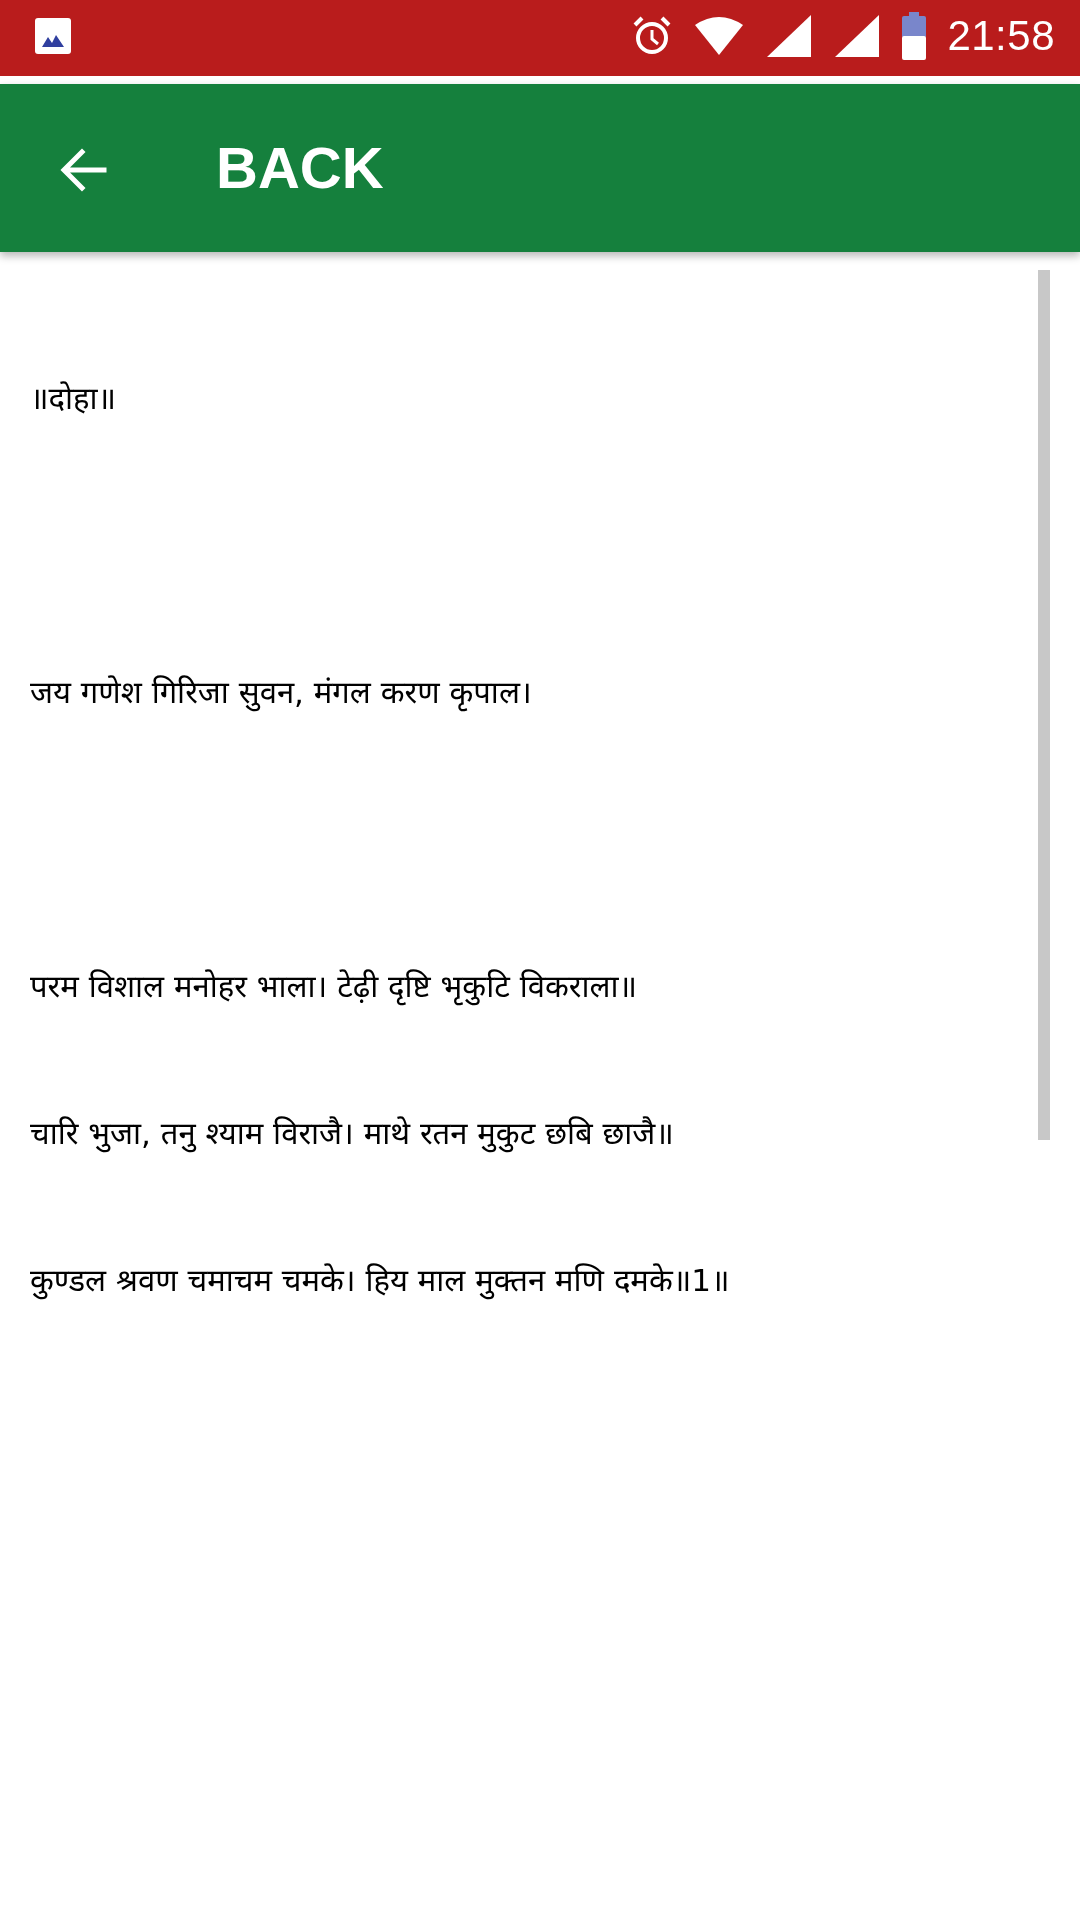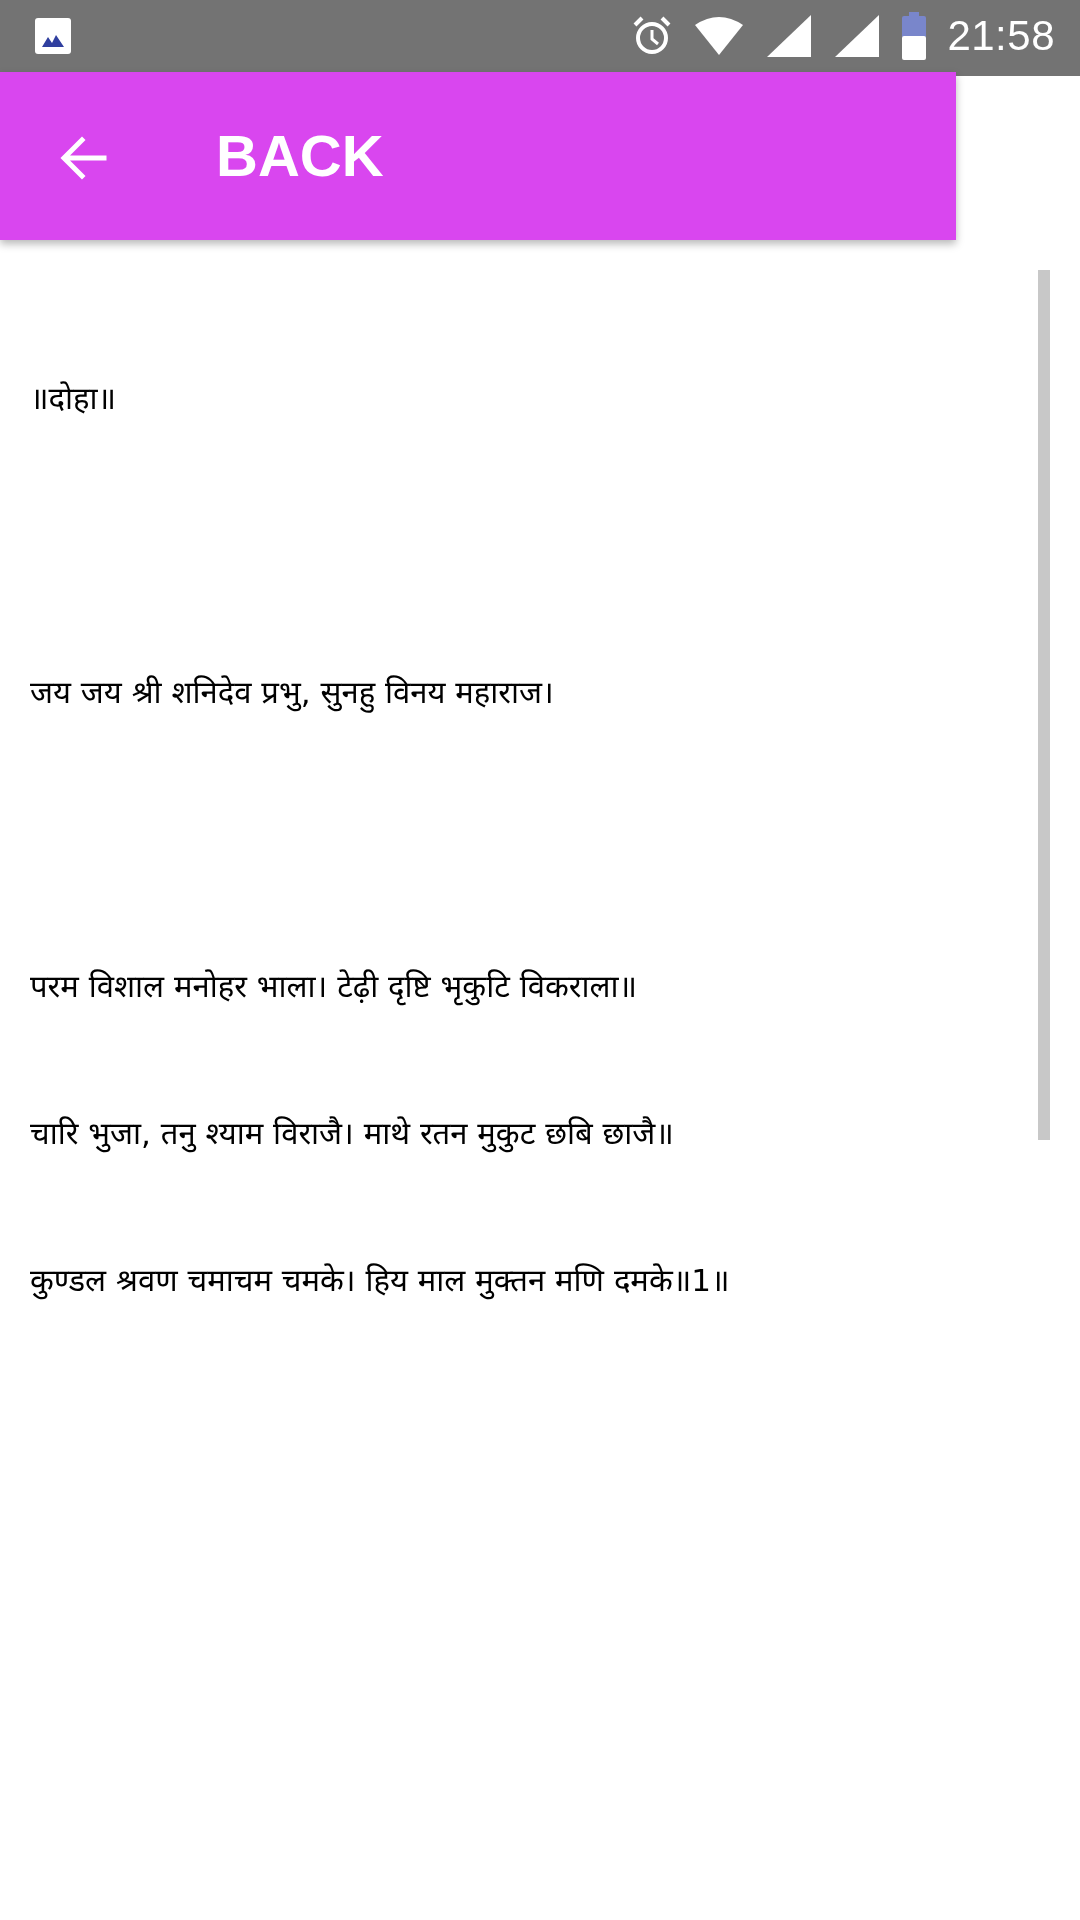--- a/index.html
+++ b/index.html
@@ -3,36 +3,36 @@
 <meta charset="utf-8">
 <style>
   html, body { margin:0; padding:0; }
   body {
     width:1080px; height:1920px; overflow:hidden; position:relative;
     background:#ffffff;
     font-family:"DejaVu Sans", sans-serif;
   }
   .status-bar {
     position:absolute; left:0; top:0; width:1080px; height:76px;
-    background:#737373; color:#fff;
+    background:#b91c1c; color:#fff;
   }
   .status-bar .gallery {
     position:absolute; left:34px; top:17px; width:38px; height:38px;
   }
   .status-bar .right {
     position:absolute; right:0; top:0; height:72px; display:flex; align-items:center;
   }
   .status-bar .sicon { display:inline-block; margin-right:20px; }
   .status-bar .clock {
     font-family:"Liberation Sans", sans-serif; font-size:42px; color:#fff;
     margin-right:25px; letter-spacing:0.5px;
   }
   .toolbar {
-    position:absolute; left:0; top:72px; width:956px; height:168px;
-    background:#d946ef; color:#fff;
+    position:absolute; left:0; top:84px; width:1080px; height:168px;
+    background:#15803d; color:#fff;
     box-shadow:0 4px 8px rgba(0,0,0,0.28);
     z-index:2;
   }
   .toolbar .back-icon {
     position:absolute; left:56px; top:58px; width:56px; height:56px; cursor:pointer;
   }
   .toolbar .title {
     position:absolute; left:216px; top:52px;
     font-family:"Liberation Sans", sans-serif; font-weight:bold;
     font-size:58px; line-height:64px; color:#fff; cursor:pointer;
@@ -90,21 +90,21 @@
   <svg class="back-icon" viewBox="0 0 56 56">
     <path d="M48 28 L10 28 M26 10 L8 28 L26 46" fill="none" stroke="#fff" stroke-width="5" stroke-linecap="square"></path>
   </svg>
   <div class="title">BACK</div>
 </div>
 
 <div class="content">
   <div class="text-body">
     <span class="line">॥दोहा॥</span>
     <span class="line"></span>
-    <span class="line">जय जय श्री शनिदेव प्रभु, सुनहु विनय महाराज।</span>
+    <span class="line">जय गणेश गिरिजा सुवन, मंगल करण कृपाल।</span>
     <span class="line"></span>
     <span class="line">परम विशाल मनोहर भाला। टेढ़ी दृष्टि भृकुटि विकराला॥</span>
     <span class="line">चारि भुजा, तनु श्याम विराजै। माथे रतन मुकुट छबि छाजै॥</span>
     <span class="line">कुण्डल श्रवण चमाचम चमके। हिय माल मुक्तन मणि दमके॥1॥</span>
     
     
     
     
     
     

